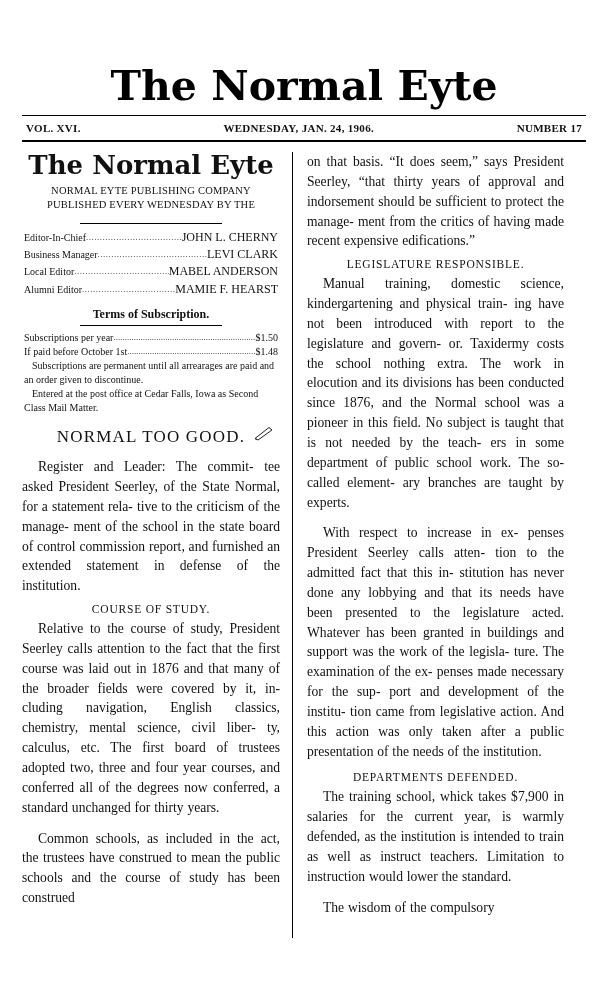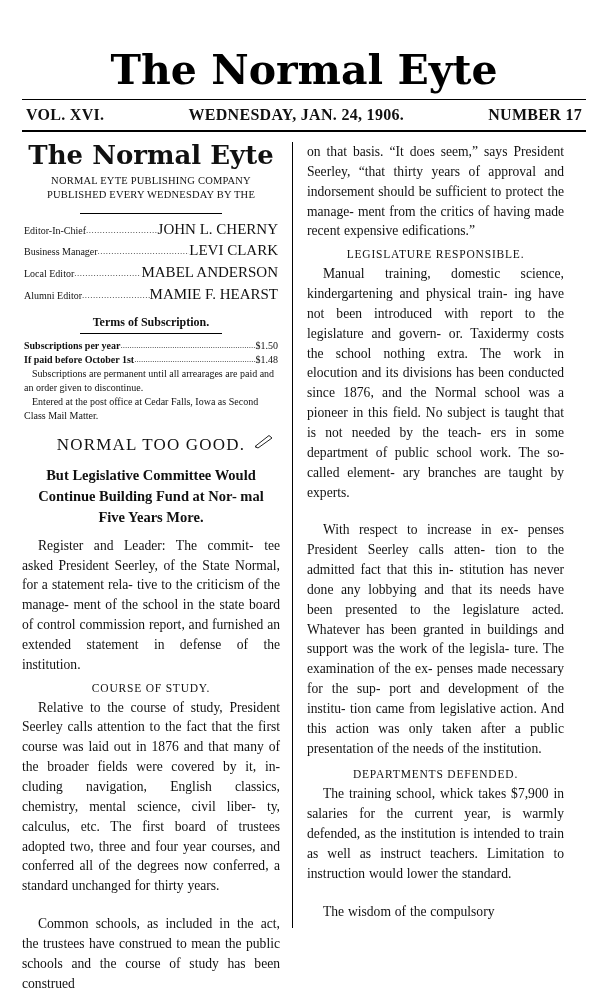--- a/index.html
+++ b/index.html
@@ -12,21 +12,21 @@
     height: 992px;
     font-family: "Liberation Serif", serif;
     color: #111;
     position: relative;
     overflow: hidden;
   }
   .page {
     width: 608px;
     height: 716px;
     box-sizing: border-box;
-    padding: 26px 22px 10px 22px;
+    padding: 42px 22px 10px 22px;
     position: relative;
   }
   
   .masthead {
     text-align: center;
     font-family: "DejaVu Serif", serif;
     font-weight: bold;
     font-size: 41px;
     letter-spacing: 0px;
     line-height: 1.0;
@@ -39,21 +39,21 @@
     border: 0;
     border-top: 1px solid #000;
     margin: 8px 0 4px 0;
   }
   .issueline {
     display: flex;
     justify-content: space-between;
     align-items: baseline;
     font-family: "Liberation Serif", serif;
     font-weight: bold;
-    font-size: 16px;
+    font-size: 11px;
     letter-spacing: 0.3px;
     padding: 2px 4px 4px 4px;
   }
   .issueline .center {
     flex: 1;
     text-align: center;
   }
   .rule-double {
     border: 0;
     border-top: 2px solid #000;
@@ -121,33 +121,33 @@
     overflow: hidden;
     letter-spacing: 0.5px;
     font-size: 9px;
     position: relative;
     top: -1px;
   }
   .staff-name {
     flex: 0 0 auto;
     font-variant: small-caps;
     text-transform: uppercase;
-    font-size: 15px;
+    font-size: 12px;
   }
   .terms {
     font-size: 10px;
     line-height: 1.4;
     margin: 2px 2px 0 2px;
   }
   .terms .line {
     display: flex;
     white-space: nowrap;
     overflow: hidden;
   }
-  .terms .lbl { flex: 0 0 auto; font-weight: bold; }
+  .terms .lbl { flex: 0 0 auto; }
   .terms .dots { flex: 1 1 auto; overflow: hidden; font-size: 9px; }
   .terms .val { flex: 0 0 auto; }
   .terms p { margin: 0; text-indent: 8px; }
   
   .headline {
     text-align: center;
     font-size: 17px;
     letter-spacing: 1.2px;
     margin: 12px 0 10px 0;
     position: relative;
@@ -168,21 +168,21 @@
   
   p.body {
     margin: 0 0 0 0;
     font-size: 13.6px;
     line-height: 1.46;
     text-align: justify;
     text-indent: 16px;
     text-justify: inter-word;
     word-spacing: 0.4px;
   }
-  p.body + p.body { margin-top: 18px; }
+  p.body + p.body { margin-top: 11px; }
   .pen {
     position: absolute;
     right: 6px;
     top: -2px;
     width: 20px;
     height: 16px;
   }
 </style>
 </head>
 <body>
@@ -256,21 +256,20 @@
       </div>
 
       <div class="headline">
         <span>NORMAL  TOO  GOOD.</span>
         <svg class="pen" viewBox="0 0 40 30">
           <path d="M2 26 L30 4 L36 9 L8 29 Z" fill="none" stroke="#222" stroke-width="2"></path>
           <path d="M2 26 L6 28" stroke="#222" stroke-width="2"></path>
         </svg>
       </div>
 
-      <div class="deck">But  Legislative  Committee  Would Continue Building Fund at Nor- mal Five Years More.</div>
 
       <p class="body">Register and Leader:  The commit- tee asked President Seerley, of the State Normal, for a statement rela- tive to the criticism of the manage- ment of the school in the state board of control commission report, and furnished an extended statement in defense of the institution.</p>
 
       <div class="subhead">COURSE OF STUDY.</div>
 
       <p class="body">Relative to the course of study, President Seerley calls attention to the fact that the first course was laid out in 1876 and that many of the broader fields were covered by it, in- cluding navigation, English classics, chemistry, mental science, civil liber- ty, calculus, etc.  The first board of trustees adopted two, three and four year courses, and conferred all of the degrees now conferred, a standard unchanged for thirty years.</p>
       <p class="body">Common schools, as included in the act, the trustees have construed to mean the public schools and the course of study has been construed</p>
     </div>
 
     <div class="col right">

